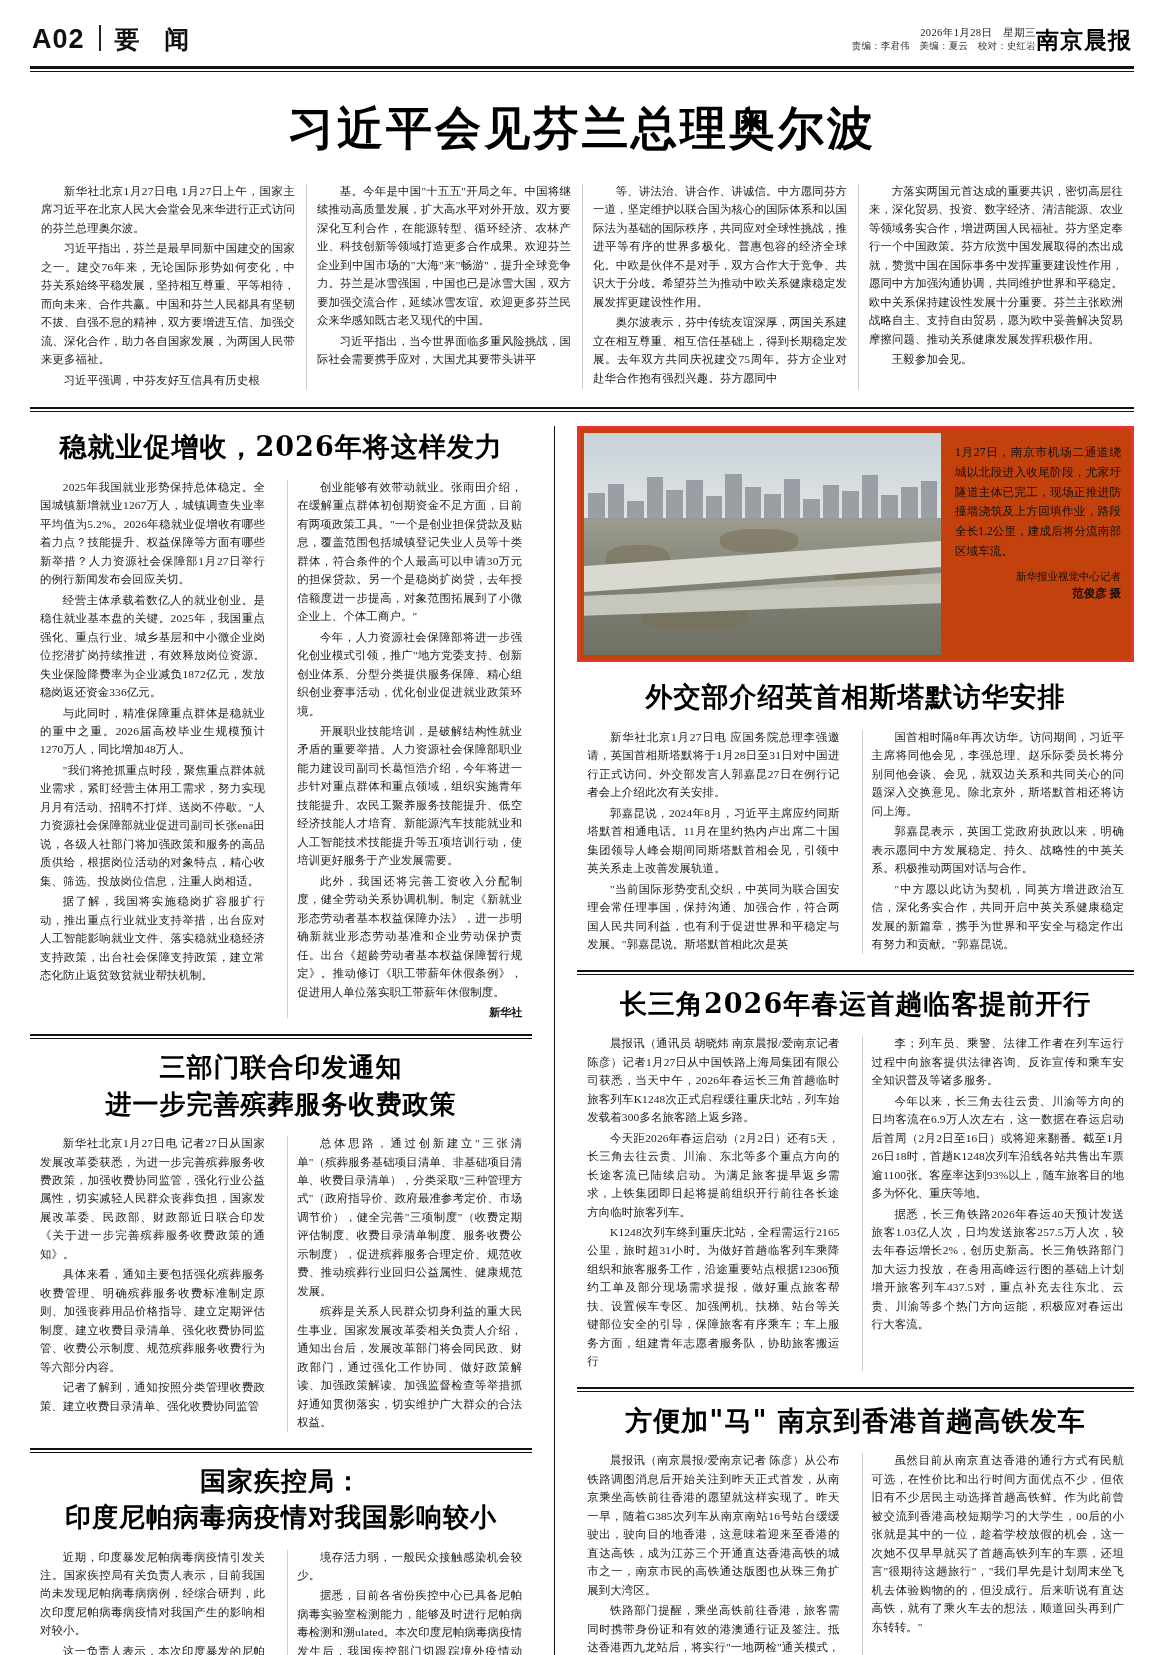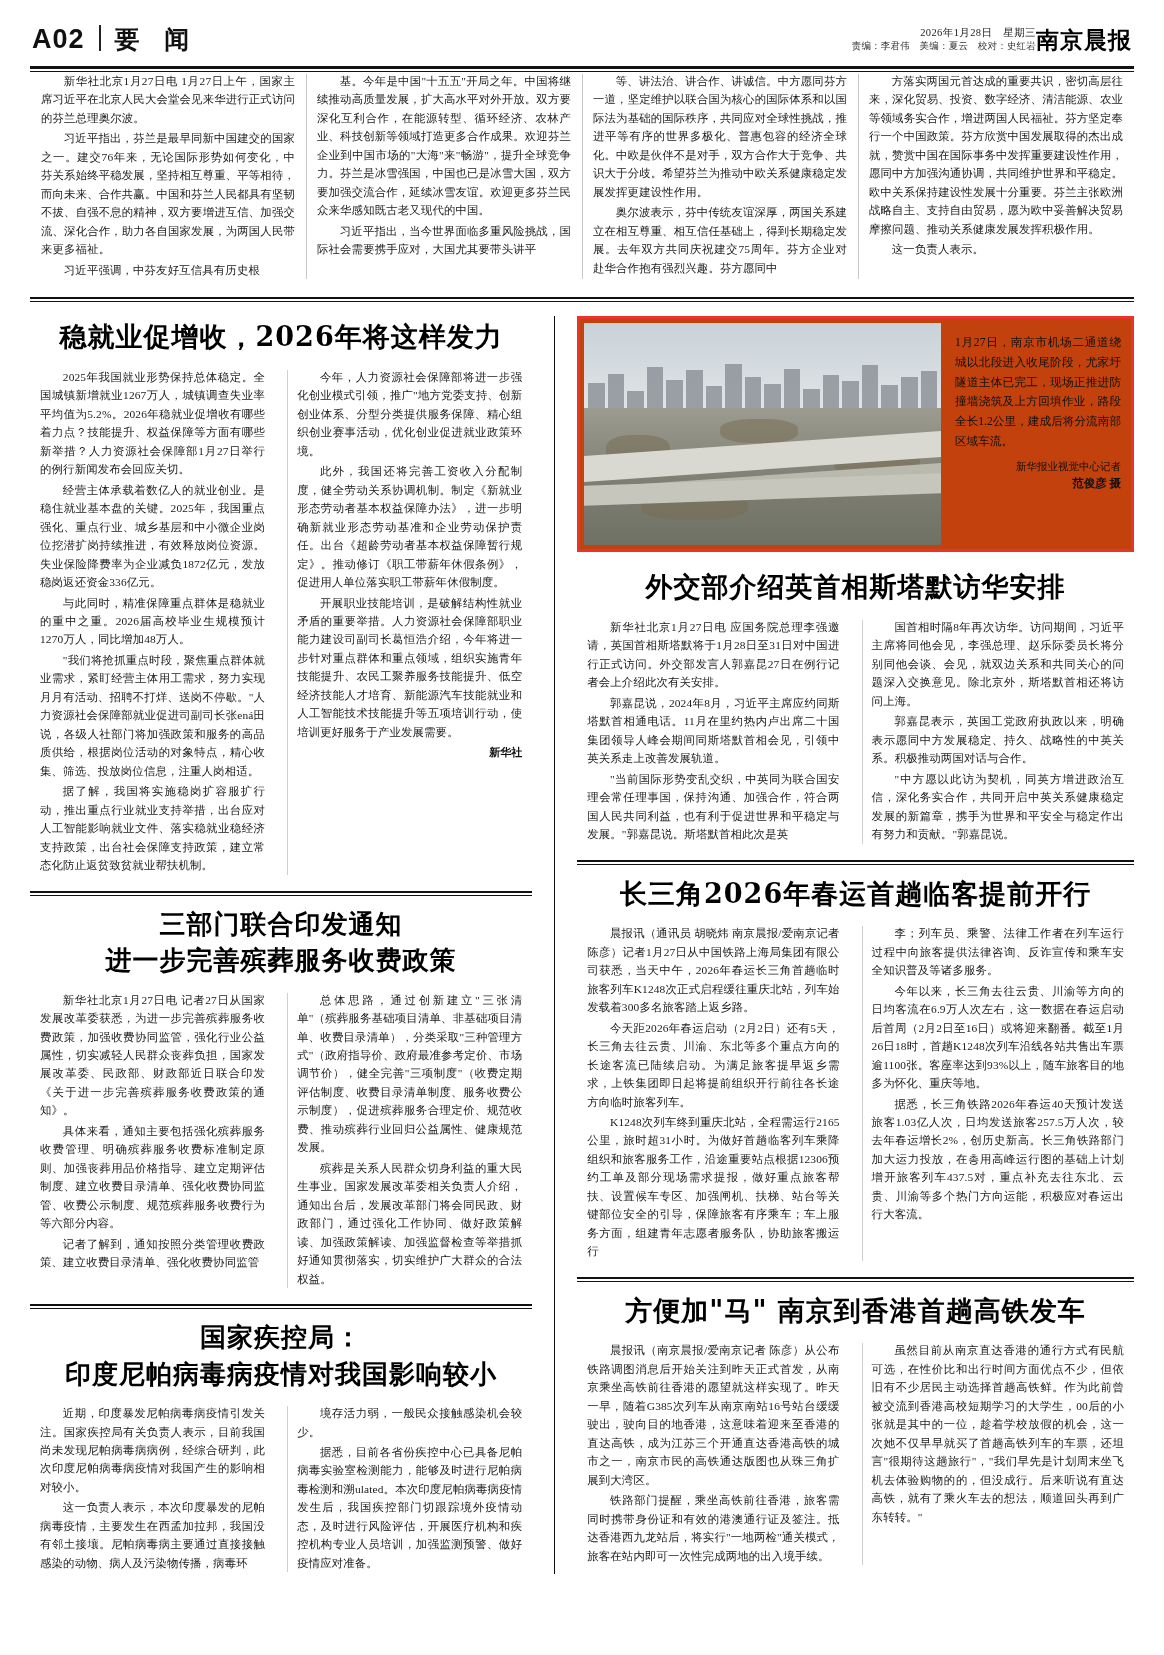--- a/index.html
+++ b/index.html
@@ -315,61 +315,63 @@
       <div class="mast-right">
         <div class="mast-date">2026年1月28日　星期三</div>
         <div class="mast-credits">责编：李君伟　美编：夏云　校对：史红岩</div>
       </div>
       <div class="paper-name">南京晨报</div>
     </div>
   </div>
   <div class="rule-top"></div>
   <div class="rule-top-thin"></div>
 
+  <div class="main-headline">习近平会见芬兰总理奥尔波</div>
 
   <div class="top-article">
     <div class="top-col">
       <p class="body">新华社北京1月27日电 1月27日上午，国家主席习近平在北京人民大会堂会见来华进行正式访问的芬兰总理奥尔波。</p>
       <p class="body">习近平指出，芬兰是最早同新中国建交的国家之一。建交76年来，无论国际形势如何变化，中芬关系始终平稳发展，坚持相互尊重、平等相待，而向未来、合作共赢。中国和芬兰人民都具有坚韧不拔、自强不息的精神，双方要增进互信、加强交流、深化合作，助力各自国家发展，为两国人民带来更多福祉。</p>
       <p class="body">习近平强调，中芬友好互信具有历史根</p>
     </div>
     <div class="top-col">
       <p class="body">基。今年是中国"十五五"开局之年。中国将继续推动高质量发展，扩大高水平对外开放。双方要深化互利合作，在能源转型、循环经济、农林产业、科技创新等领域打造更多合作成果。欢迎芬兰企业到中国市场的"大海"来"畅游"，提升全球竞争力。芬兰是冰雪强国，中国也已是冰雪大国，双方要加强交流合作，延续冰雪友谊。欢迎更多芬兰民众来华感知既古老又现代的中国。</p>
       <p class="body">习近平指出，当今世界面临多重风险挑战，国际社会需要携手应对，大国尤其要带头讲平</p>
     </div>
     <div class="top-col">
       <p class="body">等、讲法治、讲合作、讲诚信。中方愿同芬方一道，坚定维护以联合国为核心的国际体系和以国际法为基础的国际秩序，共同应对全球性挑战，推进平等有序的世界多极化、普惠包容的经济全球化。中欧是伙伴不是对手，双方合作大于竞争、共识大于分歧。希望芬兰为推动中欧关系健康稳定发展发挥更建设性作用。</p>
       <p class="body">奥尔波表示，芬中传统友谊深厚，两国关系建立在相互尊重、相互信任基础上，得到长期稳定发展。去年双方共同庆祝建交75周年。芬方企业对赴华合作抱有强烈兴趣。芬方愿同中</p>
     </div>
     <div class="top-col">
       <p class="body">方落实两国元首达成的重要共识，密切高层往来，深化贸易、投资、数字经济、清洁能源、农业等领域务实合作，增进两国人民福祉。芬方坚定奉行一个中国政策。芬方欣赏中国发展取得的杰出成就，赞赏中国在国际事务中发挥重要建设性作用，愿同中方加强沟通协调，共同维护世界和平稳定。欧中关系保持建设性发展十分重要。芬兰主张欧洲战略自主、支持自由贸易，愿为欧中妥善解决贸易摩擦问题、推动关系健康发展发挥积极作用。</p>
-      <p class="body">这一负责人表示。</p>
+      <p class="body">王毅参加会见。</p>
     </div>
   </div>
 
   <div class="rule-section"></div>
   <div class="rule-section-thin"></div>
 
   <div class="lower">
 
     <div class="lower-left">
 
       <h2 class="story-title">稳就业促增收，2026年将这样发力</h2>
       <div class="two-col">
         <div class="col">
           <p class="body">2025年我国就业形势保持总体稳定。全国城镇新增就业1267万人，城镇调查失业率平均值为5.2%。2026年稳就业促增收有哪些着力点？技能提升、权益保障等方面有哪些新举措？人力资源社会保障部1月27日举行的例行新闻发布会回应关切。</p>
           <p class="body">经营主体承载着数亿人的就业创业。是稳住就业基本盘的关键。2025年，我国重点强化、重点行业、城乡基层和中小微企业岗位挖潜扩岗持续推进，有效释放岗位资源。失业保险降费率为企业减负1872亿元，发放稳岗返还资金336亿元。</p>
           <p class="body">与此同时，精准保障重点群体是稳就业的重中之重。2026届高校毕业生规模预计1270万人，同比增加48万人。</p>
           <p class="body">"我们将抢抓重点时段，聚焦重点群体就业需求，紧盯经营主体用工需求，努力实现月月有活动、招聘不打烊、送岗不停歇。"人力资源社会保障部就业促进司副司长张ená田说，各级人社部门将加强政策和服务的高品质供给，根据岗位活动的对象特点，精心收集、筛选、投放岗位信息，注重人岗相适。</p>
           <p class="body">据了解，我国将实施稳岗扩容服扩行动，推出重点行业就业支持举措，出台应对人工智能影响就业文件、落实稳就业稳经济支持政策，出台社会保障支持政策，建立常态化防止返贫致贫就业帮扶机制。</p>
         </div>
         <div class="col">
+          <p class="body">创业能够有效带动就业。张雨田介绍，在缓解重点群体初创期资金不足方面，目前有两项政策工具。"一个是创业担保贷款及贴息，覆盖范围包括城镇登记失业人员等十类群体，符合条件的个人最高可以申请30万元的担保贷款。另一个是稳岗扩岗贷，去年授信额度进一步提高，对象范围拓展到了小微企业上、个体工商户。"</p>
           <p class="body">今年，人力资源社会保障部将进一步强化创业模式引领，推广"地方党委支持、创新创业体系、分型分类提供服务保障、精心组织创业赛事活动，优化创业促进就业政策环境。</p>
+          <p class="body">开展职业技能培训，是破解结构性就业矛盾的重要举措。人力资源社会保障部职业能力建设司副司长葛恒浩介绍，今年将进一步针对重点群体和重点领域，组织实施青年技能提升、农民工聚养服务技能提升、低空经济技能人才培育、新能源汽车技能就业和人工智能技术技能提升等五项培训行动，使培训更好服务于产业发展需要。</p>
           <p class="body">此外，我国还将完善工资收入分配制度，健全劳动关系协调机制。制定《新就业形态劳动者基本权益保障办法》，进一步明确新就业形态劳动基准和企业劳动保护责任。出台《超龄劳动者基本权益保障暂行规定》。推动修订《职工带薪年休假条例》，促进用人单位落实职工带薪年休假制度。</p>
-          <p class="body">开展职业技能培训，是破解结构性就业矛盾的重要举措。人力资源社会保障部职业能力建设司副司长葛恒浩介绍，今年将进一步针对重点群体和重点领域，组织实施青年技能提升、农民工聚养服务技能提升、低空经济技能人才培育、新能源汽车技能就业和人工智能技术技能提升等五项培训行动，使培训更好服务于产业发展需要。</p>
           <div class="end-src">新华社</div>
         </div>
       </div>
 
       <div class="divider-solid"></div>
       <div class="divider-solid-thin"></div>
 
       <h2 class="story-title two-line">三部门联合印发通知</h2>
       <h2 class="story-title two-line" style="margin-top:-10px;">进一步完善殡葬服务收费政策</h2>
       <div class="two-col">

